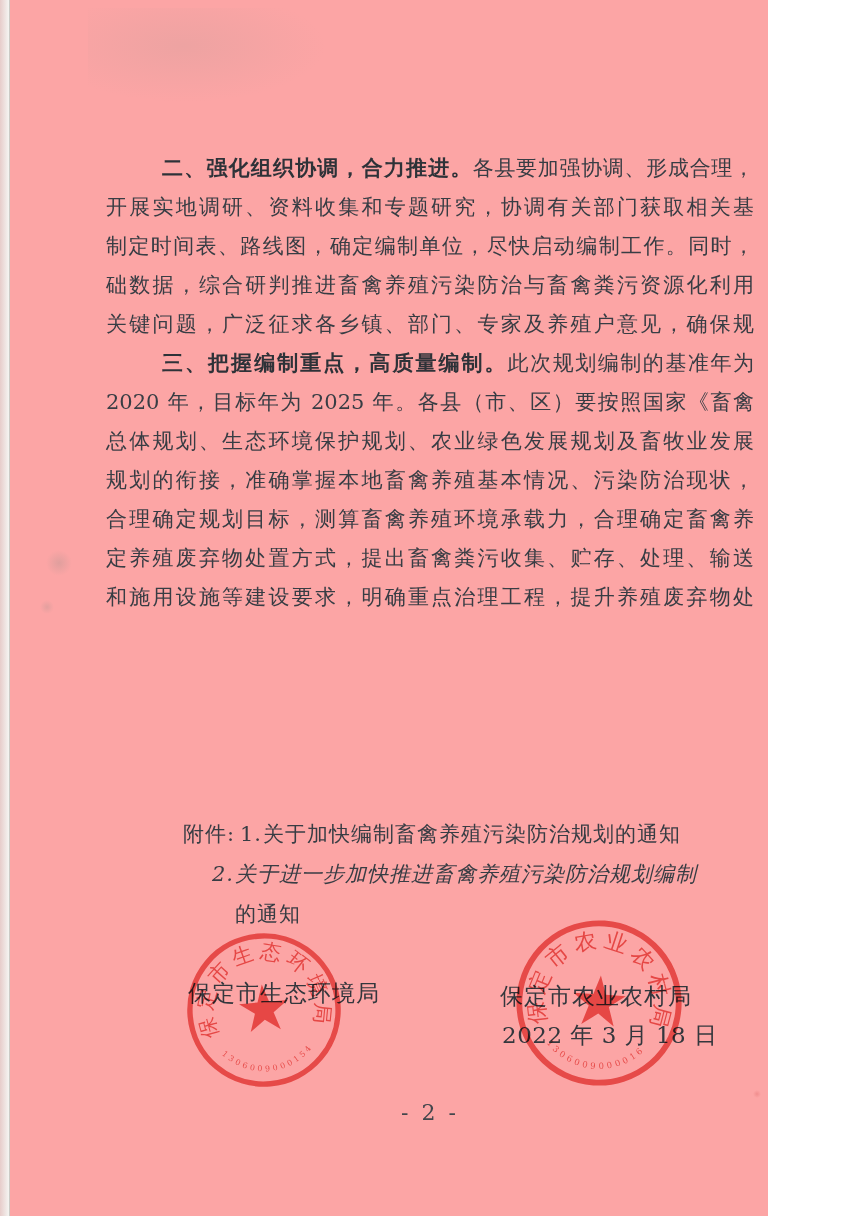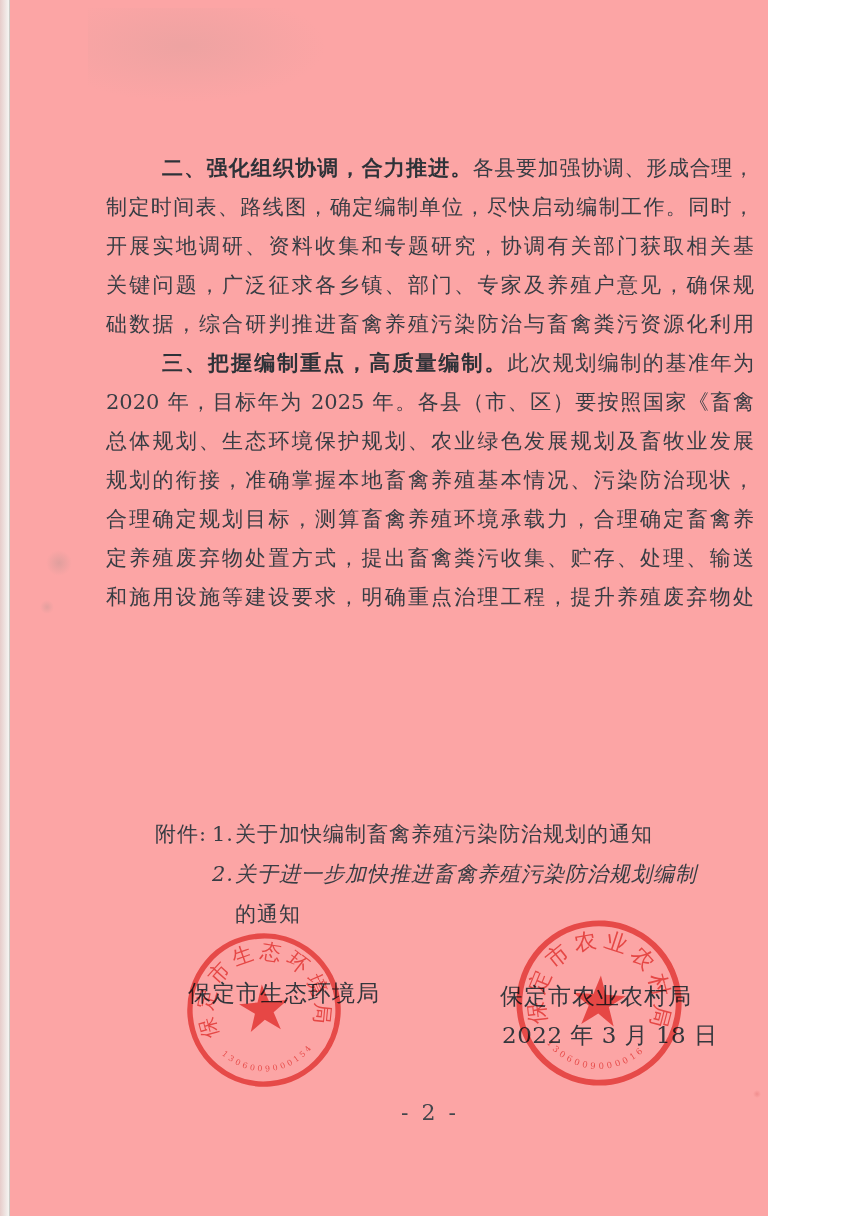--- a/index.html
+++ b/index.html
@@ -33,21 +33,21 @@
   .sec-heading{
     font-family:"DejaVu Sans", sans-serif; font-weight:700;
     color:#2e3238; letter-spacing:.5px;
   }
 
   .attachments{
     position:absolute; left:155px; top:814px; width:600px;
     font-size:21px; line-height:40px; letter-spacing:1px;
   }
   .att-row{ height:40px; white-space:nowrap; }
-  .att-label{ display:inline-block; width:57px; }
+  .att-label{ display:inline-block; width:57px;margin-left:28px; }
   .att-num{ display:inline-block; width:23px; }
   .att-row2{ padding-left:57px;font-style:italic; }
   .att-row3{ padding-left:80px; }
 
   .sig{ position:absolute; font-size:23px; letter-spacing:1px; color:#33373d; white-space:nowrap;}
   .sig-left-org{ left:188px; top:978px; }
   .sig-right-org{ left:500px; top:981px; }
   .sig-date{ left:502px; top:1020px; letter-spacing:.5px;text-align:center; }
 
   .seal{ position:absolute; mix-blend-mode:multiply; opacity:.92; }
@@ -70,24 +70,24 @@
   <div class="scan-edge"></div>
   <div class="scan-artifact smudge-a"></div>
   <div class="scan-artifact smudge-b"></div>
   <div class="scan-artifact smudge-c"></div>
   <div class="scan-artifact smudge-d"></div>
   <div class="scan-artifact dot-artifact"></div>
 
   <div class="bodyflow">
 
     <div class="jline firstline"><span class="sec-heading">二、强化组织协调，合力推进。</span><span>各县要加强协调、形成合理，</span></div>
+    <div class="jline">开展实地调研、资料收集和专题研究，协调有关部门获取相关基</div>
     <div class="jline">制定时间表、路线图，确定编制单位，尽快启动编制工作。同时，</div>
-    <div class="jline">开展实地调研、资料收集和专题研究，协调有关部门获取相关基</div>
+    <div class="jline">础数据，综合研判推进畜禽养殖污染防治与畜禽粪污资源化利用</div>
     <div class="jline">关键问题，广泛征求各乡镇、部门、专家及养殖户意见，确保规</div>
-    <div class="jline">础数据，综合研判推进畜禽养殖污染防治与畜禽粪污资源化利用</div>
 
     <div class="jline firstline"><span class="sec-heading">三、把握编制重点，高质量编制。</span><span>此次规划编制的基准年为</span></div>
     <div class="jline">2020 年，目标年为 2025 年。各县（市、区）要按照国家《畜禽</div>
     <div class="jline">总体规划、生态环境保护规划、农业绿色发展规划及畜牧业发展</div>
     <div class="jline">规划的衔接，准确掌握本地畜禽养殖基本情况、污染防治现状，</div>
     <div class="jline">合理确定规划目标，测算畜禽养殖环境承载力，合理确定畜禽养</div>
     <div class="jline">定养殖废弃物处置方式，提出畜禽粪污收集、贮存、处理、输送</div>
     <div class="jline">和施用设施等建设要求，明确重点治理工程，提升养殖废弃物处</div>
   </div>
 

